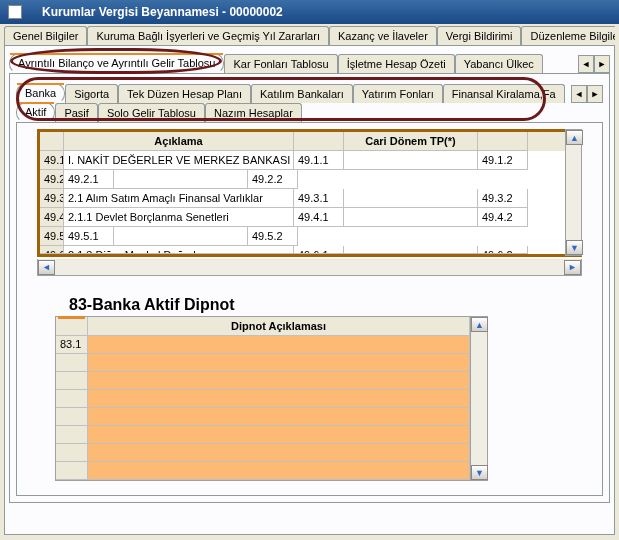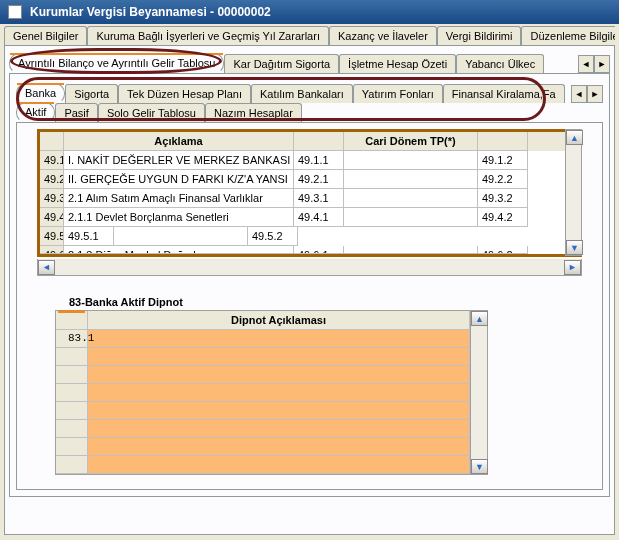--- a/index.html
+++ b/index.html
@@ -13,21 +13,21 @@
     overflow: hidden;
   }
   .titlebar {
     background: linear-gradient(to bottom, #3a6ea5 0%, #2a5a95 50%, #1a4a85 100%);
     color: #fff;
     padding: 5px 8px;
     font-weight: bold;
     font-size: 12px;
     display: flex;
     align-items: center;
-    gap: 8px;
+    gap: 20px;
   }
   .titlebar .icon {
     width: 14px;
     height: 14px;
     background: #fff;
     border: 1px solid #888;
     display: inline-block;
   }
   .body-area {
     background: #ece9d8;
@@ -163,21 +163,21 @@
     display: flex;
     align-items: center;
     justify-content: center;
     font-size: 9px;
     cursor: pointer;
     color: #316ac5;
   }
   .scroll-track { flex: 1; background: #f0ede4; height: 15px; }
 
   .dipnot-area { margin: 20px 18px 6px 36px; }
-  .dipnot-title { font-weight: bold; font-size: 11px; margin: 6px 0 2px 14px; }
+  .dipnot-title { font-weight: bold; font-size: 16px; margin: 6px 0 2px 14px; }
   .dipnot-wrap { display: flex; }
   .dipnot-grid {
     border: 1px solid #a0a0a0;
     background: #fdba74;
     width: 416px;
   }
   .dipnot-head {
     display: flex;
     background: #ece9d8;
   }
@@ -187,22 +187,21 @@
     padding: 3px;
     font-weight: bold;
     text-align: center;
   }
   .d-rn { width: 32px; background: #ece9d8; }
   .d-ac { flex: 1; }
   .dipnot-row { display: flex; height: 18px; }
   .dipnot-row .dcell {
     border-right: 1px solid #c0c0c0;
     border-bottom: 1px solid #c0c0c0;
-    padding: 2px 12px;
-    font-family: Liberation Mono, monospace;
+    padding: 2px 4px;
   }
   .dipnot-row .d-rn { background: #ece9d8; }
   .dipnot-v {
     width: 17px;
     background: #f0ede4;
     border: 1px solid #a0a0a0;
     border-left: none;
     display: flex;
     flex-direction: column;
   }
@@ -246,21 +245,21 @@
     <div class="tab">Kazanç ve İlaveler</div>
     <div class="tab">Vergi Bildirimi</div>
     <div class="tab">Düzenleme Bilgileri</div>
 
   </div>
 
   <div class="panel" style="padding:4px 4px 10px 4px; min-height:490px;">
 
     <div class="tabrow secondary">
       <div class="tab active">Ayrıntılı Bilanço ve Ayrıntılı Gelir Tablosu</div>
-      <div class="tab">Kar Dağıtım Sigorta</div>
+      <div class="tab">Kar Fonları Tablosu</div>
       <div class="tab">İşletme Hesap Özeti</div>
       <div class="tab">Yabancı Ülkec</div>
       <div class="tab-arrows">
         <div class="tab-arrow">◄</div>
         <div class="tab-arrow">►</div>
       </div>
     </div>
 
     <div class="inner-panel">
 
@@ -297,21 +296,20 @@
             <div class="grid-body">
               <div class="grid-row">
                   <div class="cell col-rn">49.1</div>
                   <div class="cell col-a">I. NAKİT DEĞERLER VE MERKEZ BANKASI</div>
                   <div class="cell col-b">49.1.1</div>
                   <div class="cell col-c"></div>
                   <div class="cell col-d">49.1.2</div>
                 </div>
               <div class="grid-row">
                   <div class="cell col-rn">49.2</div>
-                  <div class="cell col-a">II. GERÇEĞE UYGUN D FARKI K/Z'A YANSI</div>
                   <div class="cell col-b">49.2.1</div>
                   <div class="cell col-c"></div>
                   <div class="cell col-d">49.2.2</div>
                 </div>
               <div class="grid-row">
                   <div class="cell col-rn">49.3</div>
                   <div class="cell col-a">2.1 Alım Satım Amaçlı Finansal Varlıklar</div>
                   <div class="cell col-b">49.3.1</div>
                   <div class="cell col-c"></div>
                   <div class="cell col-d">49.3.2</div>

